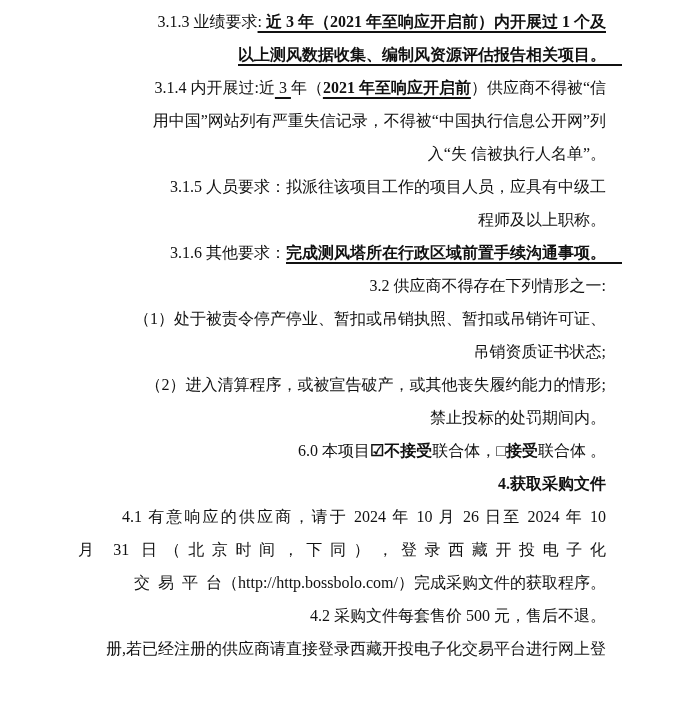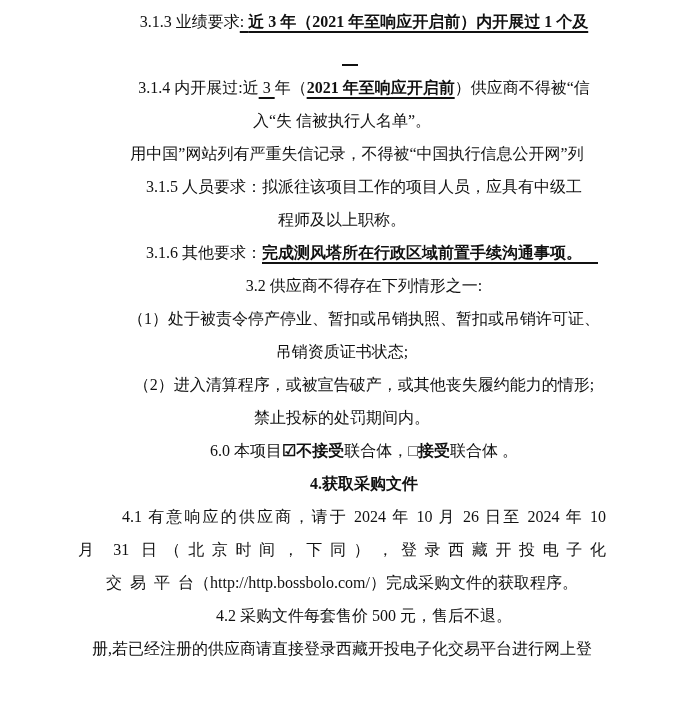--- a/index.html
+++ b/index.html
@@ -14,21 +14,21 @@
     color: #111111;
     font-family: "Liberation Serif", "DejaVu Serif", serif;
     font-size: 16px;
     line-height: 33px;
   }
   .doc {
     padding: 5px 84px 0 78px;
   }
   .line {
     white-space: normal;
-    text-align: center;
+    text-align: right;
   }
   .line.para  { text-indent: 44px; }
   .line.half  { text-indent: 30px; }
   .line.none  { text-indent: 0; }
   .line.stretch {
     text-align: justify;
     text-align-last: justify;
     font-family: Liberation Serif, serif;
   }
   .run-b {
@@ -45,24 +45,24 @@
     text-underline-offset: 4px;
     text-decoration-thickness: 1.5px;
   }
 </style>
 </head>
 <body>
 
 <main class="doc">
   <div id="doc-lines">
       <div class="line para"><span>3.1.3 业绩要求</span><span class="run-u">: </span><span class="run-bu">近 3 年（2021 年至响应开启前）内开展过 1 个及</span></div>
-      <div class="line none"><span class="run-u">　</span></div>
+      <div class="line none"><span class="run-bu">以上测风数据收集、编制风资源评估报告相关项目。</span><span class="run-u">　</span></div>
       <div class="line para"><span>3.1.4 内开展过:近</span><span class="run-u"> 3 </span><span>年（</span><span class="run-bu">2021 年至响应开启前</span><span>）供应商不得被“信</span></div>
+      <div class="line half"><span>用中国”网站列有严重失信记录，不得被“中国执行信息公开网”列</span></div>
       <div class="line none"><span>入“失 信被执行人名单”。</span></div>
-      <div class="line half"><span>用中国”网站列有严重失信记录，不得被“中国执行信息公开网”列</span></div>
       <div class="line para"><span>3.1.5 人员要求：拟派往该项目工作的项目人员，应具有中级工</span></div>
       <div class="line none"><span>程师及以上职称。</span></div>
       <div class="line para"><span>3.1.6 其他要求：</span><span class="run-bu">完成测风塔所在行政区域前置手续沟通事项。</span><span class="run-u">　</span></div>
       <div class="line para"><span>3.2 供应商不得存在下列情形之一:</span></div>
       <div class="line para"><span>（1）处于被责令停产停业、暂扣或吊销执照、暂扣或吊销许可证、</span></div>
       <div class="line none"><span>吊销资质证书状态;</span></div>
       <div class="line para"><span>（2）进入清算程序，或被宣告破产，或其他丧失履约能力的情形;</span></div>
       <div class="line none"><span>禁止投标的处罚期间内。</span></div>
       <div class="line para"><span>6.0 本项目</span><span class="run-b">☑</span><span class="run-b">不接受</span><span>联合体，</span><span class="run-b">□</span><span class="run-b">接受</span><span>联合体 。</span></div>
       <div class="line para"><span class="run-b">4.获取采购文件</span></div>

